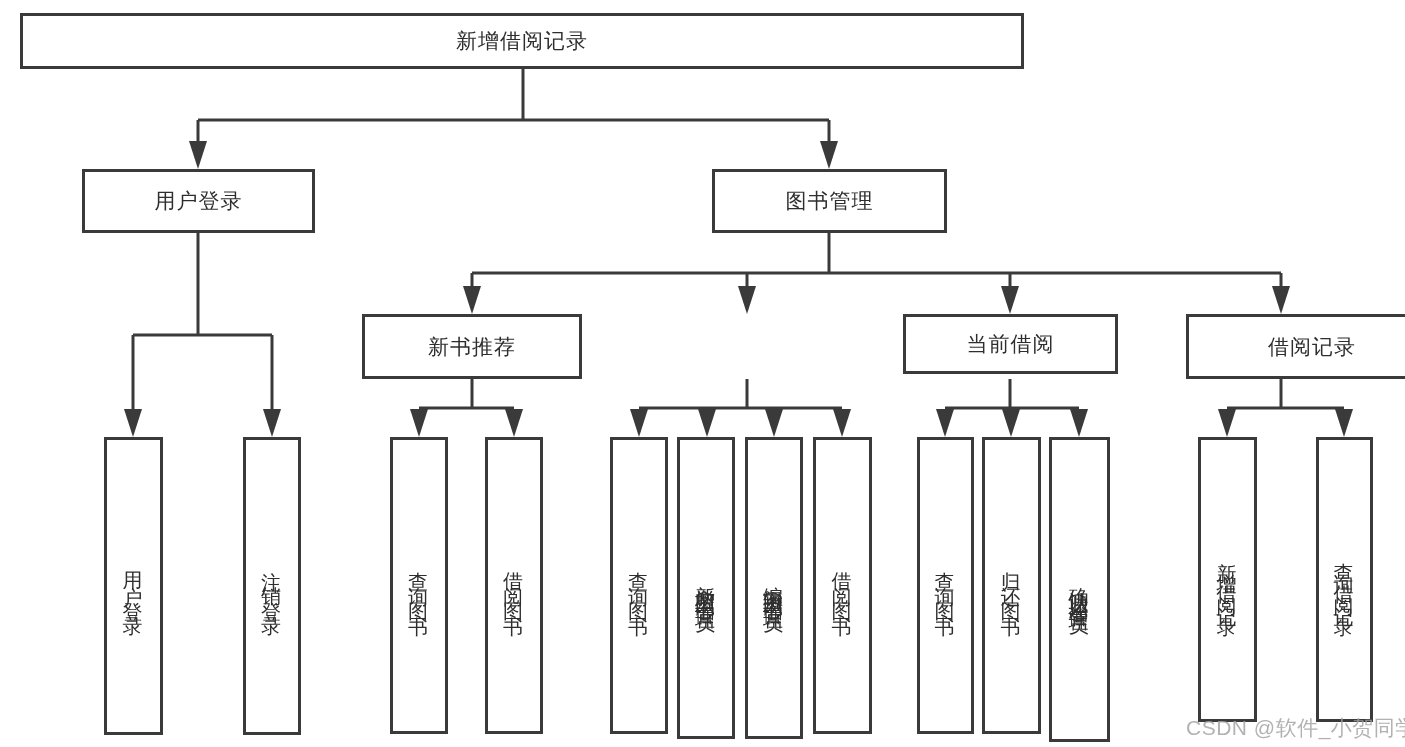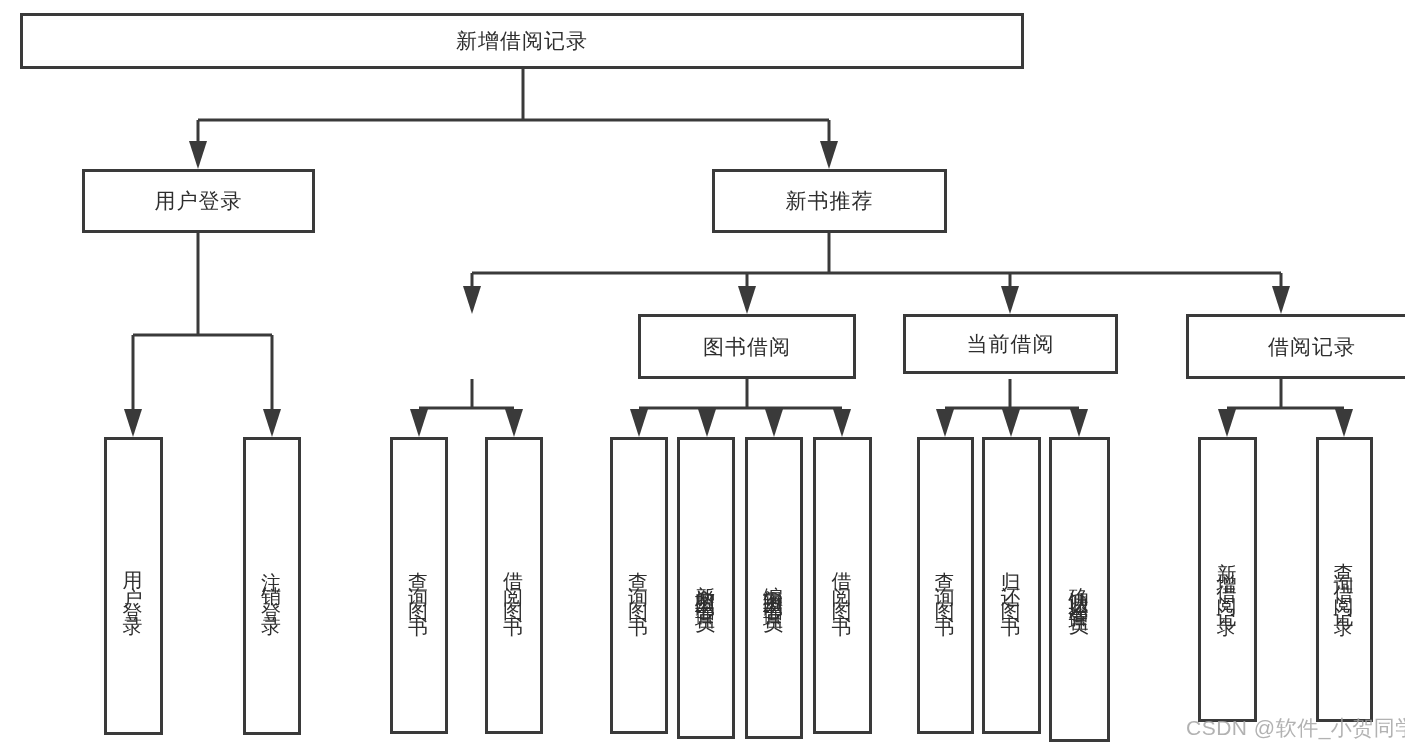--- a/index.html
+++ b/index.html
@@ -110,23 +110,23 @@
       <line x1="1281" y1="379" x2="1281" y2="408"></line>
       <line x1="1227" y1="408" x2="1344" y2="408"></line>
       <polygon points="1227,437 1218,409 1236,409"></polygon>
       <polygon points="1344,437 1335,409 1353,409"></polygon>
     </g>
   </svg>
 
   <div class="node h" style="left:20px;top:13px;width:1004px;height:56px;">新增借阅记录</div>
 
   <div class="node h" style="left:82px;top:169px;width:233px;height:64px;">用户登录</div>
-  <div class="node h" style="left:712px;top:169px;width:235px;height:64px;">新书推荐</div>
+  <div class="node h" style="left:712px;top:169px;width:235px;height:64px;">图书管理</div>
 
-  <div class="node h" style="left:638px;top:314px;width:218px;height:65px;">图书借阅</div>
+  <div class="node h" style="left:362px;top:314px;width:220px;height:65px;">新书推荐</div>
   <div class="node h" style="left:903px;top:314px;width:215px;height:60px;">当前借阅</div>
   <div class="node h" style="left:1186px;top:314px;width:252px;height:65px;">借阅记录</div>
 
   <div class="node v vt15" style="left:104px;top:437px;width:59px;height:298px;">用户登录</div>
   <div class="node v vt15" style="left:243px;top:437px;width:58px;height:298px;">注销登录</div>
 
   <div class="node v vt15" style="left:390px;top:437px;width:58px;height:297px;">查询图书</div>
   <div class="node v vt15" style="left:485px;top:437px;width:58px;height:297px;">借阅图书</div>
 
   <div class="node v vt15" style="left:610px;top:437px;width:58px;height:297px;">查询图书</div>

